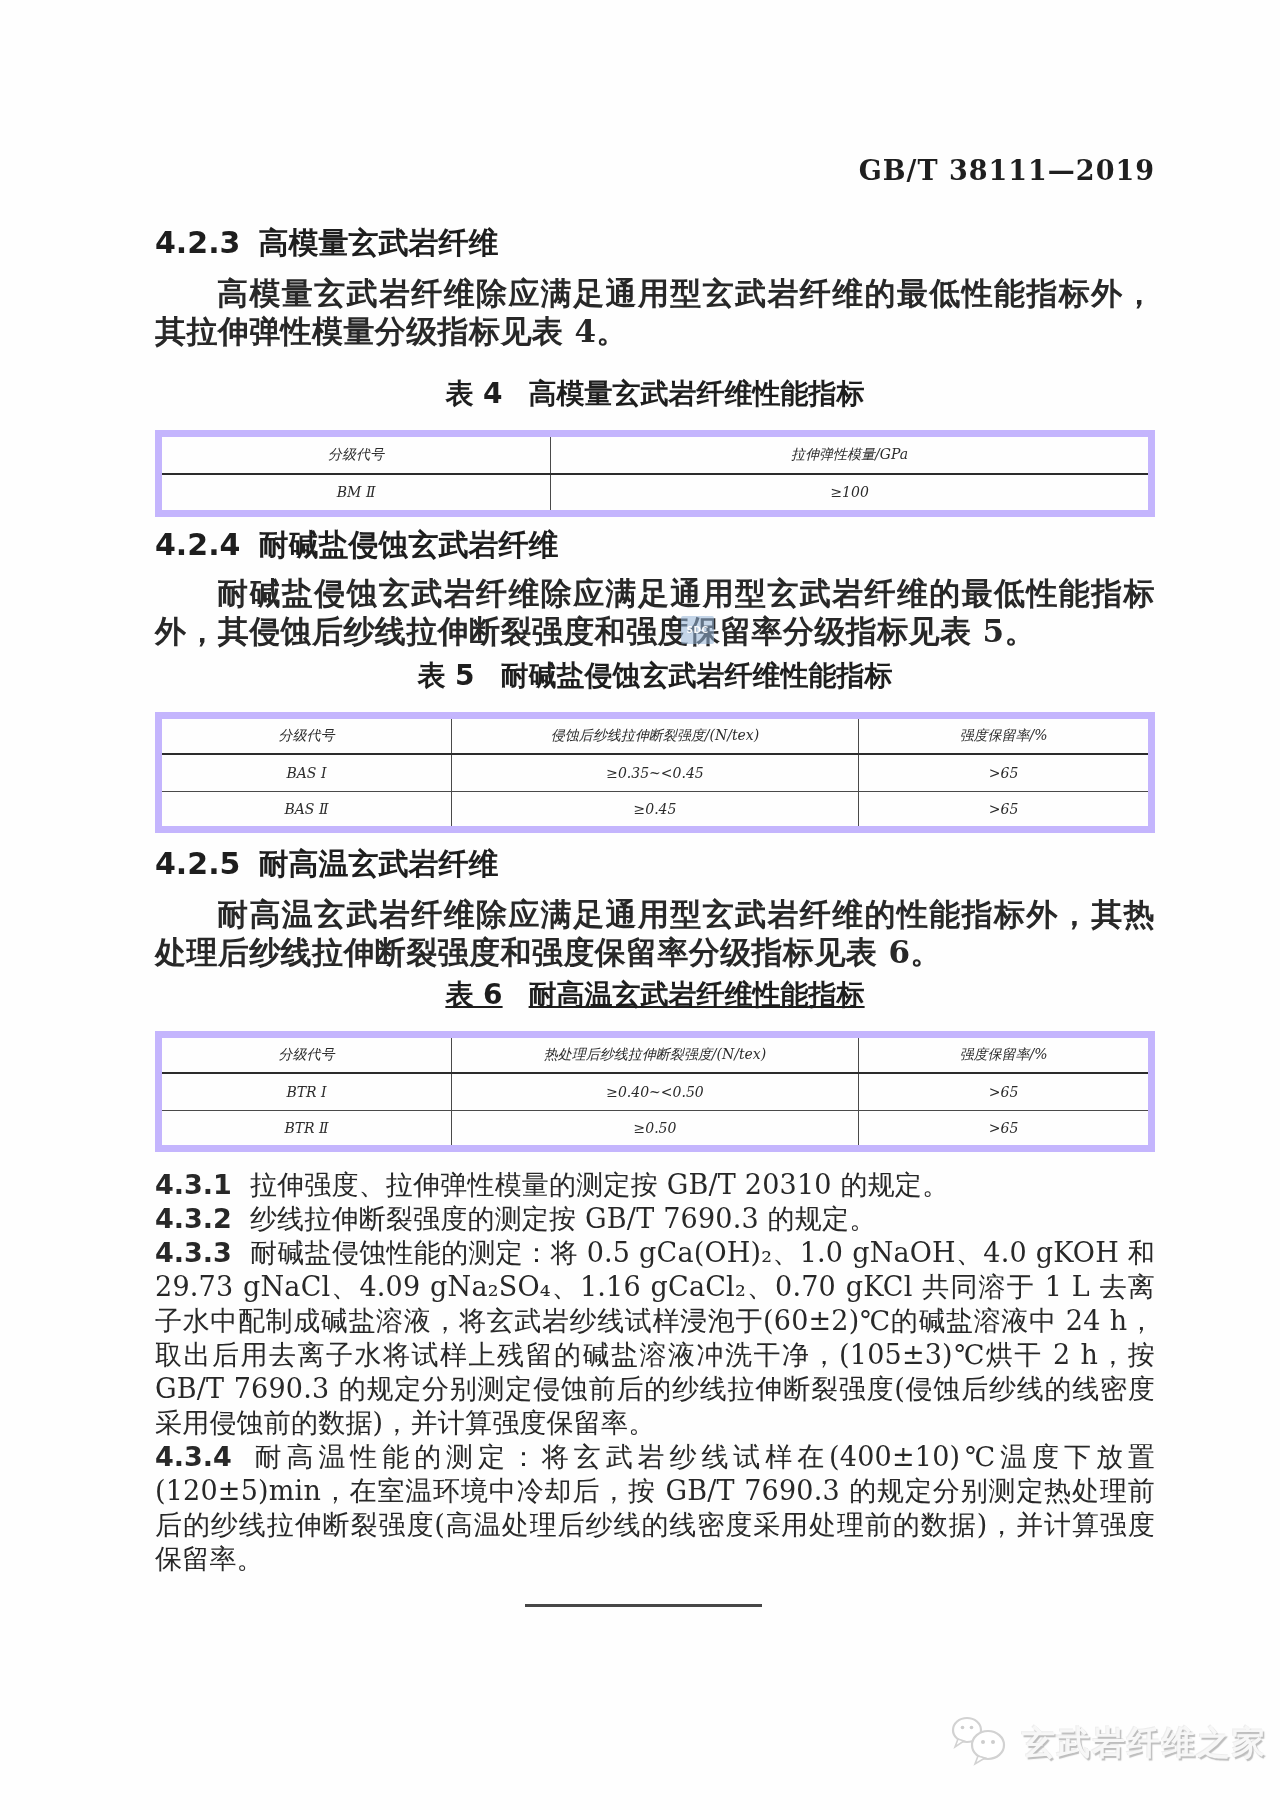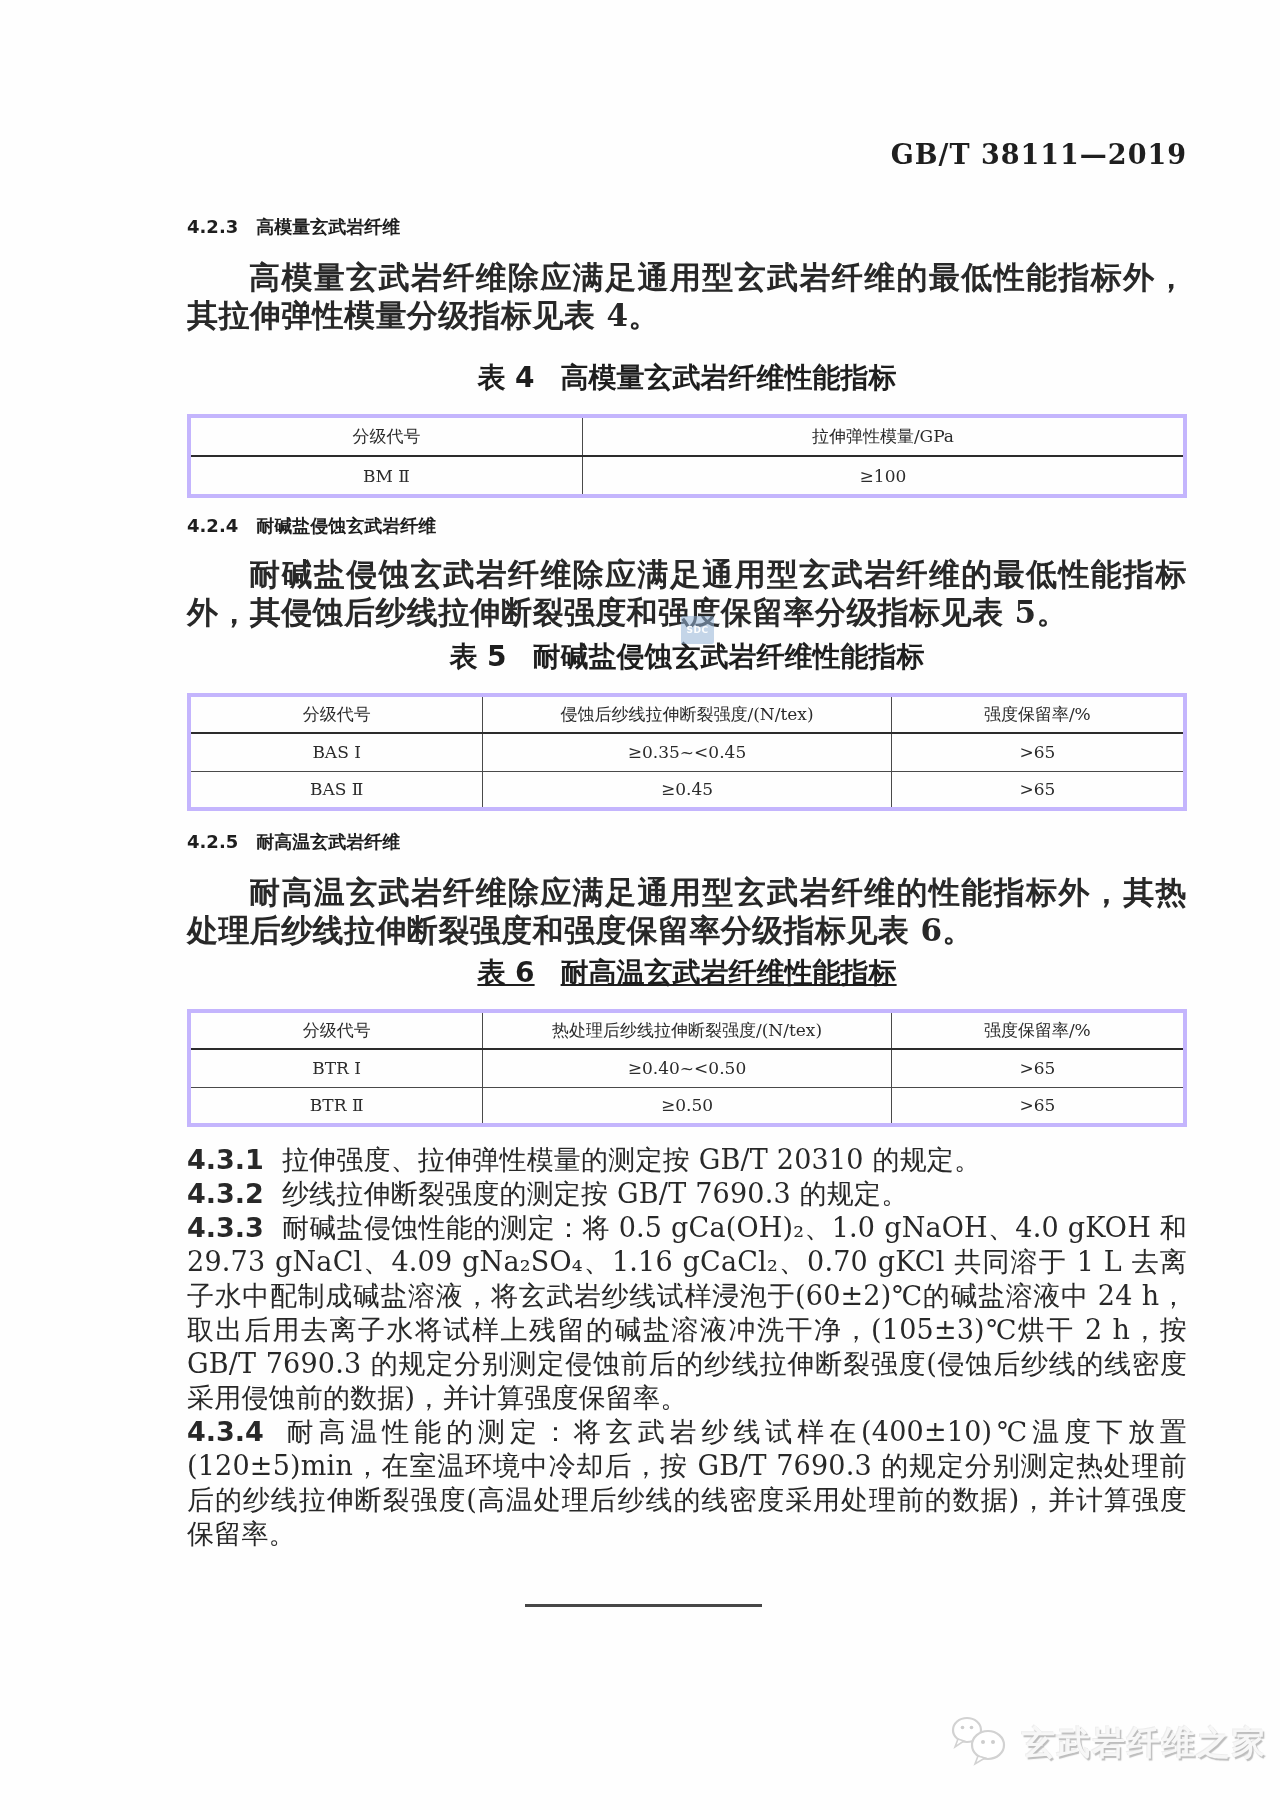--- a/index.html
+++ b/index.html
@@ -3,32 +3,32 @@
 <meta charset="utf-8">
 <style>
   * { margin:0; padding:0; box-sizing:border-box; }
   html,body { background:#ffffff; }
   body { width:1280px; font-family:"DejaVu Serif","Liberation Serif",serif; }
 
   .page {
     position:relative; width:1280px; height:1810px;
     background:#fefefe; color:#262626; overflow:hidden;
   }
-  .content { position:absolute; left:155px; top:0; width:1000px;margin-left:32px; }
+  .content { position:absolute; left:155px; top:16px; width:1000px; }
 
   .doc-number {
     margin-top:140px; text-align:right;
     font-family:"DejaVu Serif","Liberation Serif",serif;
     font-size:27px; font-weight:600; color:#1f1f1f;
     letter-spacing:1px; line-height:30px;
   }
 
   .h-clause {
     font-family:"DejaVu Sans","Liberation Sans",sans-serif;
-    font-weight:700; font-size:18px; color:#1e1e1e; line-height:30px;
+    font-weight:700; font-size:30px; color:#1e1e1e; line-height:30px;
   }
   .h-clause .hnum { margin-right:18px; }
 
   .h423 { margin-top:42px; }
   .h424 { margin-top:13px; }
   .h425 { margin-top:16px; }
   .h43  { margin-top:12px; }
 
   p.body {
     font-size:31px; line-height:38px; text-align:justify;
@@ -43,22 +43,23 @@
     text-align:center; font-family:"DejaVu Sans","Liberation Sans",sans-serif;
     font-weight:700; font-size:28px; color:#1e1e1e; line-height:32px;
   }
   .tcaption .tcap-title { margin-left:26px; }
   .cap4 { margin-top:28px; }
   .cap5 { margin-top:10px; }
   .cap6 { margin-top:8px;text-decoration:underline; }
 
   table.gbtable {
     width:100%; border-collapse:collapse; table-layout:fixed;
-    font-size:17px; color:#2b2b2b;
-    border:4px solid #c4b5fd;
+    font-size:14px; color:#2b2b2b;
+    border:7px solid #c4b5fd;
+    font-style:italic;
   }
   table.gbtable th, table.gbtable td {
     border:1.5px solid #4a4a4a; font-weight:400;
     text-align:center; vertical-align:middle; padding:0;
   }
   table.gbtable thead th { border-bottom:2.5px solid #2c2c2c; }
   .t4 { margin-top:20px; }
   .t4 th, .t4 td { height:40px; }
   .t5, .t6 { margin-top:20px; }
   .t5 th, .t5 td, .t6 th, .t6 td { height:38px; }

